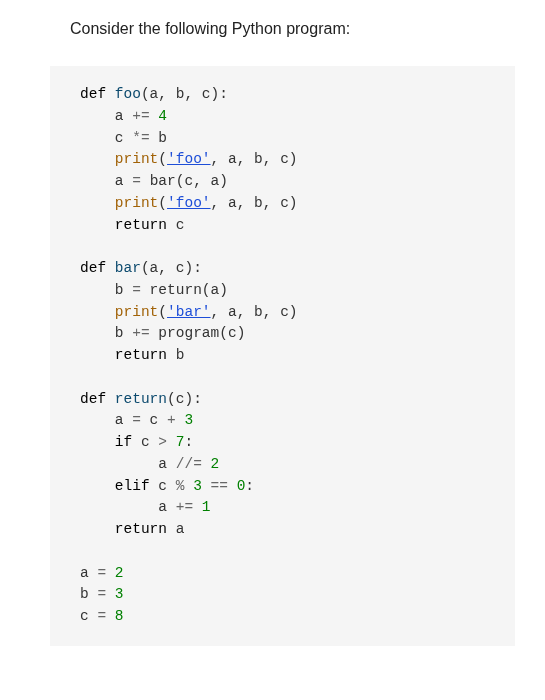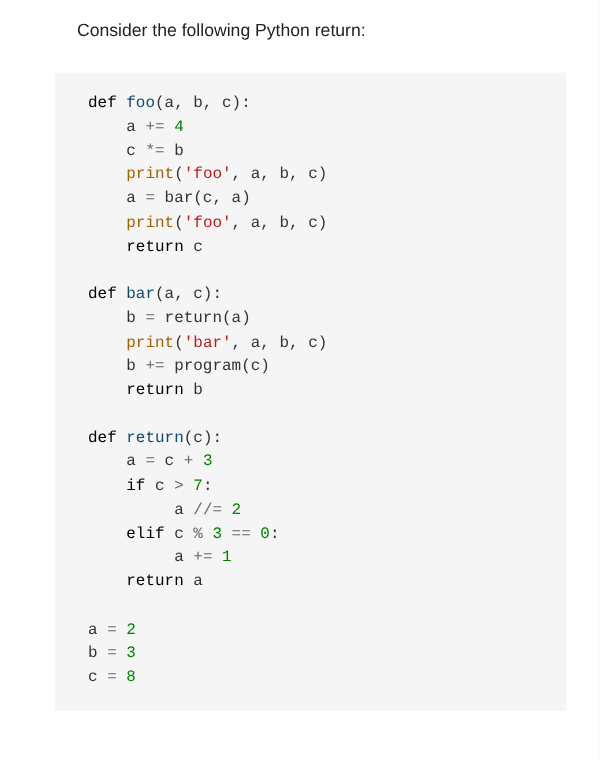--- a/index.html
+++ b/index.html
@@ -28,39 +28,40 @@
       font-size: 14.5px;
       line-height: 1.5;
       color: #333333;
       margin-left: 20px;
       white-space: pre;
     }
     .kw {
       color: #000000;
     }
     .str {
-      color: #b91c1c;
+      color: #1d4ed8;
+      text-decoration: underline;
     }
     .num {
       color: #008000;
     }
     .op {
       color: #666666;
     }
     .fn {
       color: #0c4a6e;
     }
     .pr {
       color: #a16207;
     }
   </style>
 </head>
 <body>
 
-<div class="prompt">Consider the following Python return:</div>
+<div class="prompt">Consider the following Python program:</div>
 
 <div class="code-block"><span class="kw">def</span> <span class="fn">foo</span><span>(a, b, c):</span>
     <span>a</span> <span class="op">+=</span> <span class="num">4</span>
     <span>c</span> <span class="op">*=</span> <span>b</span>
     <span class="pr">print</span><span>(</span><span class="str">'foo'</span><span>, a, b, c)</span>
     <span>a</span> <span class="op">=</span> <span>bar(c, a)</span>
     <span class="pr">print</span><span>(</span><span class="str">'foo'</span><span>, a, b, c)</span>
     <span class="kw">return</span><span> c</span>
 
 <span class="kw">def</span> <span class="fn">bar</span><span>(a, c):</span>

